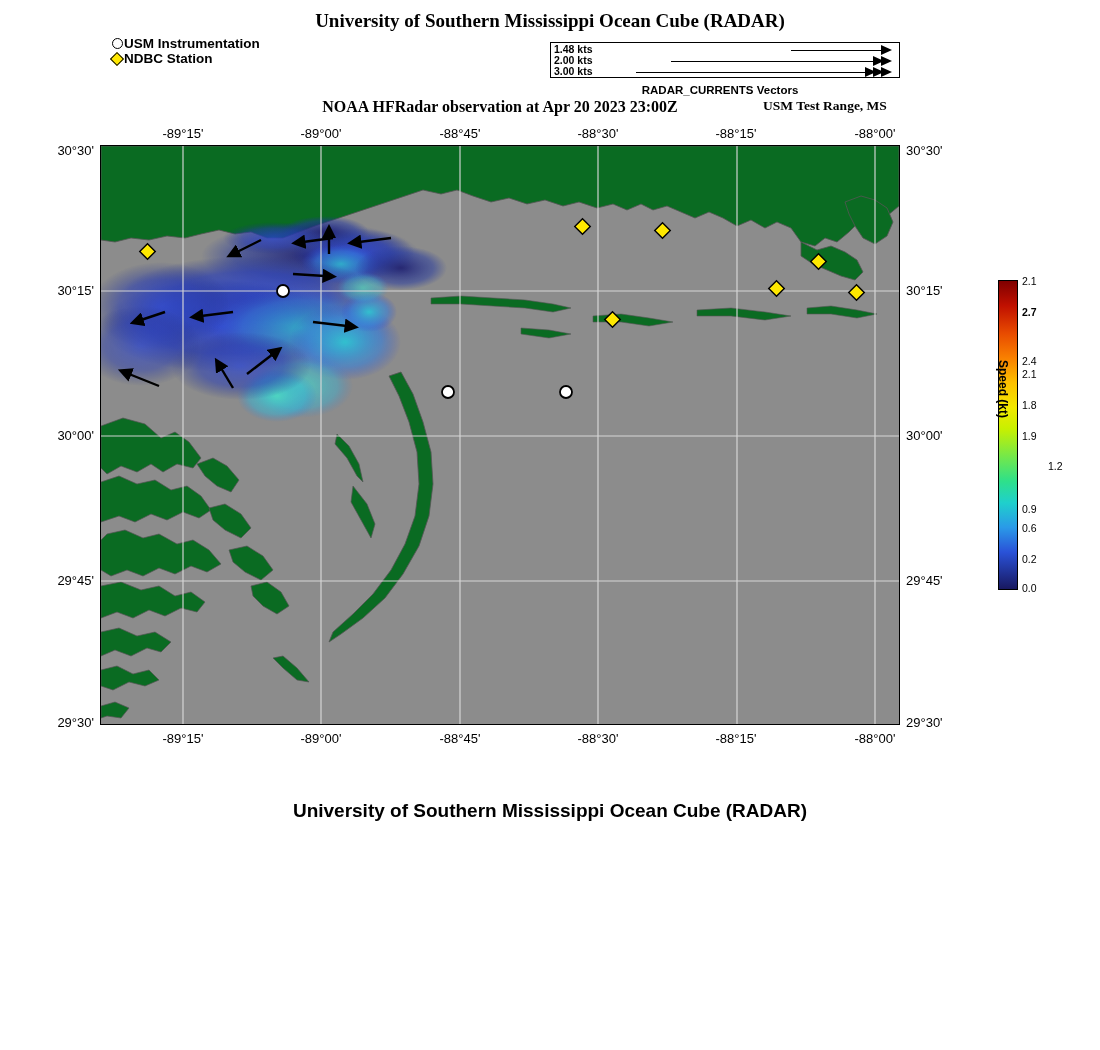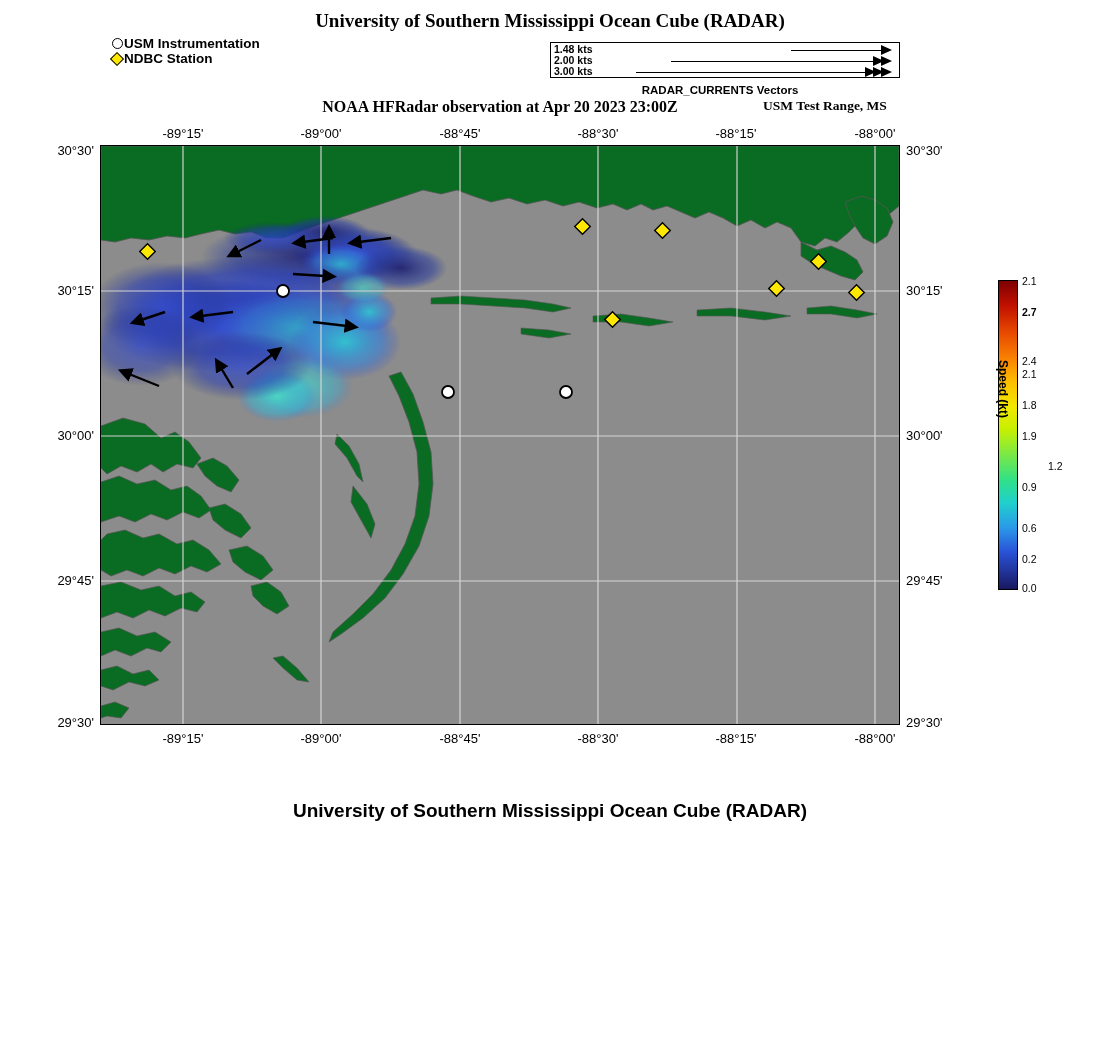--- a/index.html
+++ b/index.html
@@ -360,19 +360,19 @@
       #f2e800 41%, #c8f000 48%, #74e84a 57%, #2ee08a 65%, #1fd0cc 72%,
       #2a9ae8 80%, #2a52d8 88%, #181860 100%);"></div>
 </div>
 <div class="cb-tick" style="top:281px;">2.1</div>
 <div class="cb-tick" style="top:312px;font-weight:bold;">2.7</div>
 <div class="cb-tick" style="top:361px;">2.4</div>
 <div class="cb-tick" style="top:374px;">2.1</div>
 <div class="cb-tick" style="top:405px;">1.8</div>
 <div class="cb-tick" style="top:436px;">1.9</div>
 <div class="cb-tick" style="top:466px;margin-left:26px;">1.2</div>
-<div class="cb-tick" style="top:487px;">0.9</div>
+<div class="cb-tick" style="top:509px;">0.9</div>
 <div class="cb-tick" style="top:528px;">0.6</div>
 <div class="cb-tick" style="top:559px;">0.2</div>
 <div class="cb-tick" style="top:588px;text-align:right;">0.0</div>
 <div class="abs" id="colorbar-title">Speed (kt)</div>
 
 <div class="abs" id="footer-title">University of Southern Mississippi Ocean Cube (RADAR)</div>
 
 </body></html>

